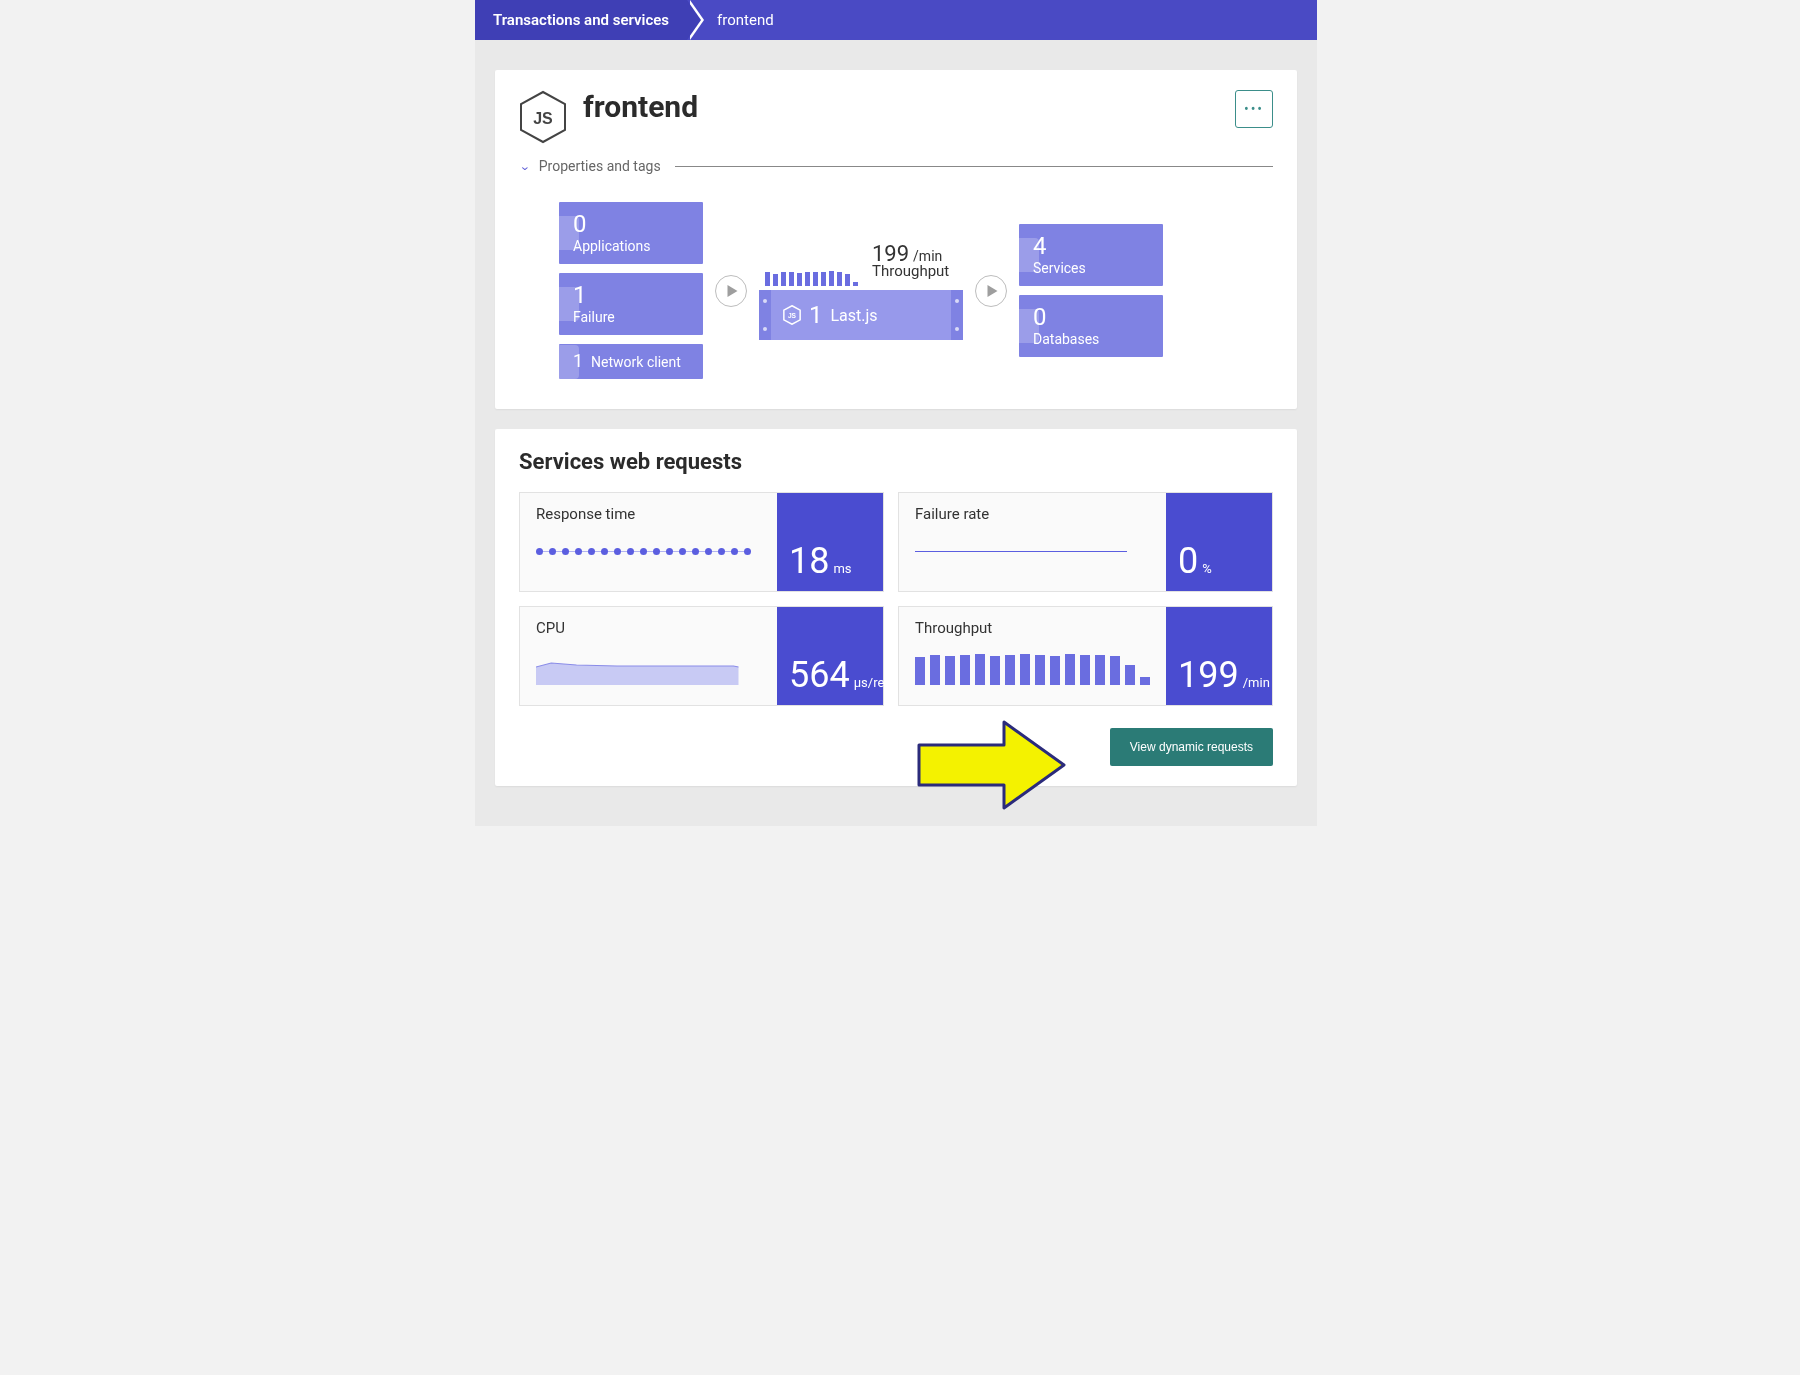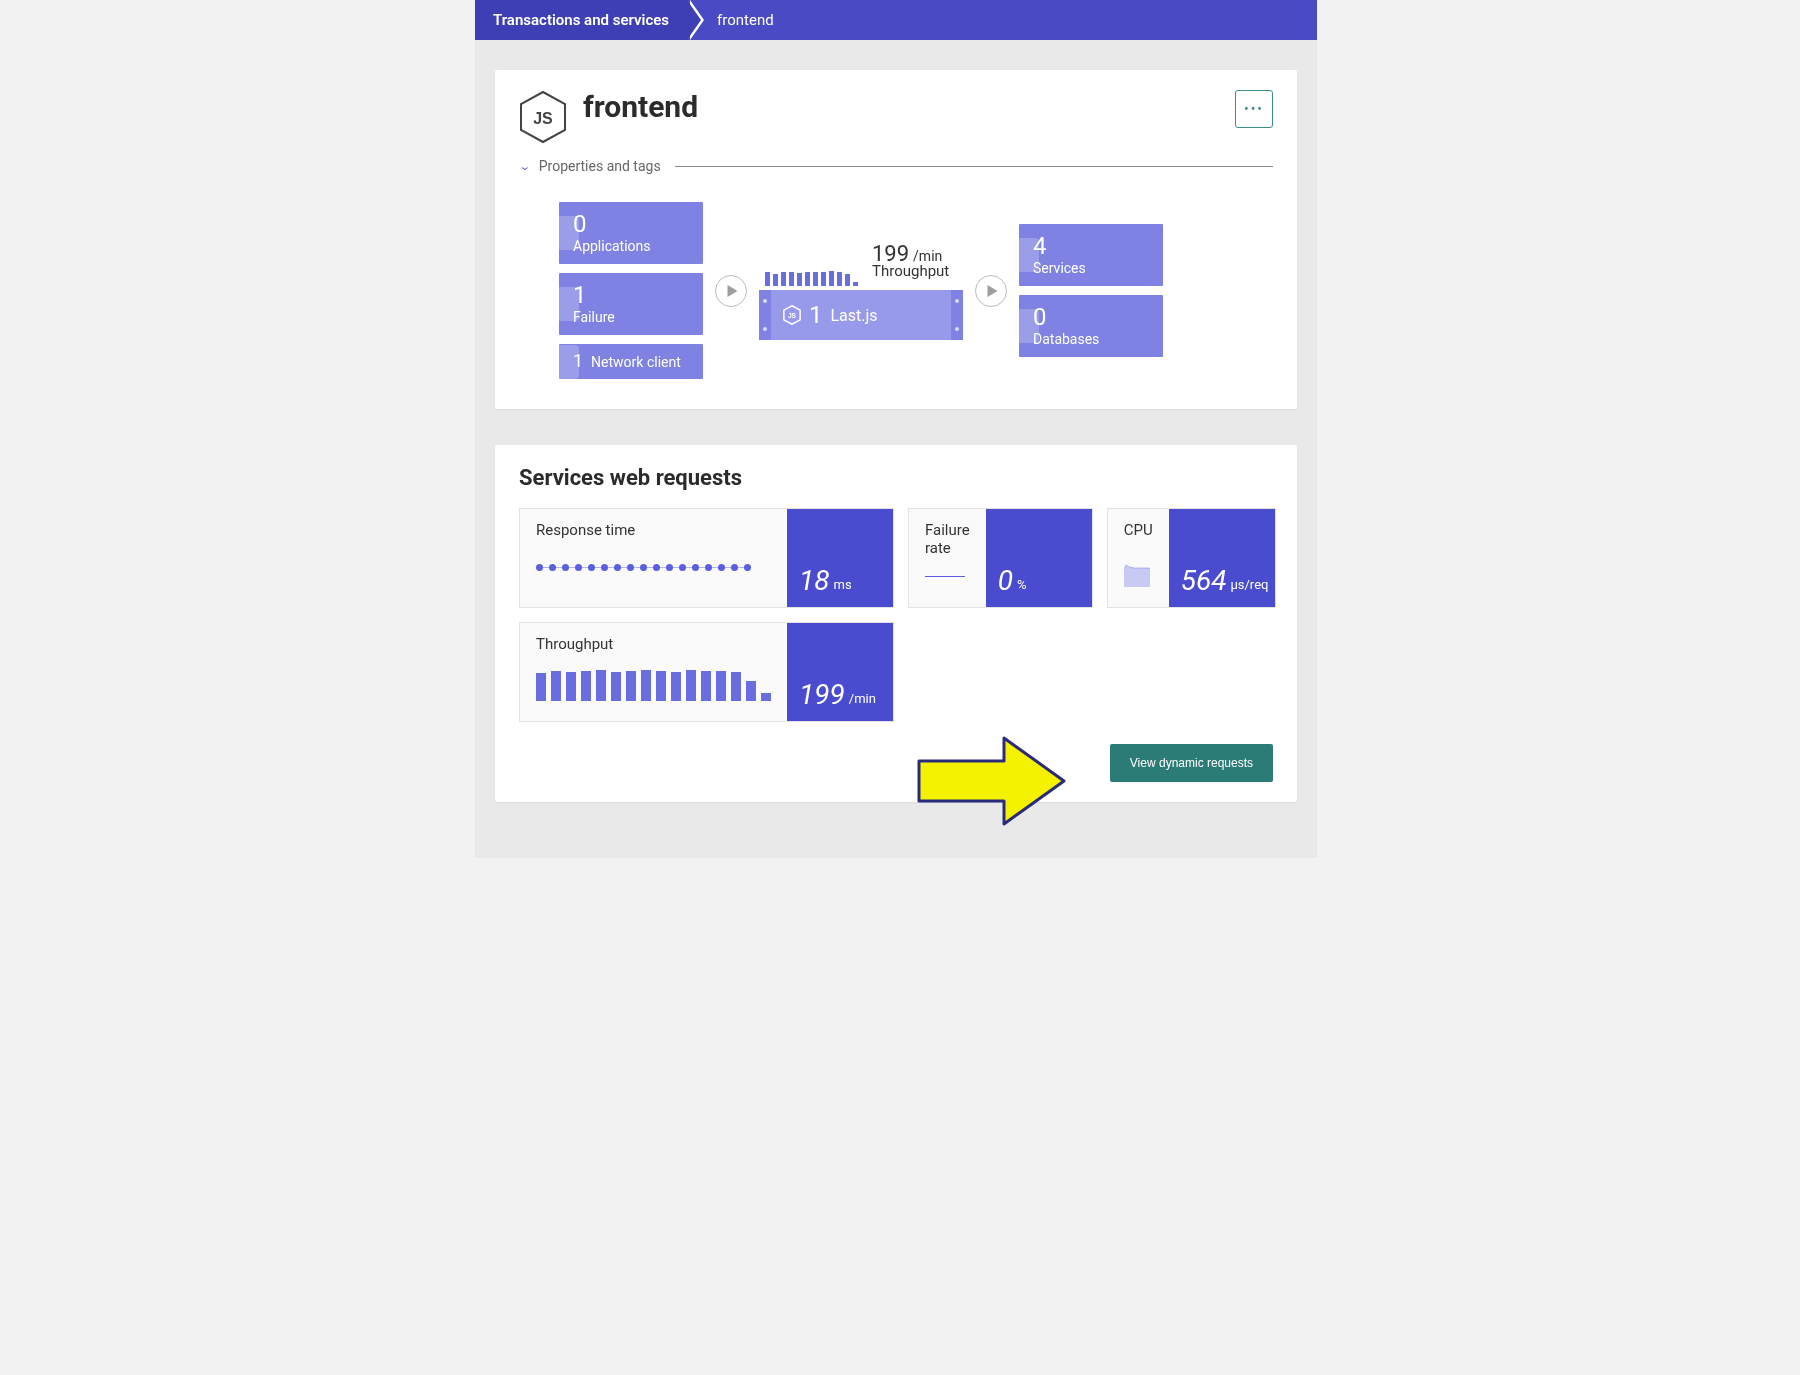--- a/index.html
+++ b/index.html
@@ -77,21 +77,21 @@
     background: #e9e9e9;
     padding: 30px 20px 20px 20px;
   }
 
   
   .card {
     background: #fff;
     border-radius: 2px;
     box-shadow: 0 1px 2px rgba(0,0,0,0.06);
     padding: 20px 24px;
-    margin-bottom: 36px;
+    margin-bottom: 20px;
   }
 
   .header-row {
     display: flex;
     align-items: flex-start;
   }
   .tech-icon {
     width: 48px;
     height: 54px;
     margin-right: 16px;
@@ -240,21 +240,21 @@
 
   
   .section-title {
     font-size: 22px;
     font-weight: 700;
     color: #2b2b2b;
     margin-bottom: 18px;
   }
   .tiles-grid {
     display: grid;
-    grid-template-columns: 1fr 1fr 1fr;
+    grid-template-columns: 1fr 1fr;
     gap: 14px;
   }
   .metric {
     display:flex;
     border: 1px solid #e2e2e2;
     background:#fafafa;
     height: 100px;
     cursor:pointer;
   }
   .metric-left {
@@ -285,21 +285,21 @@
   .metric-right {
     width: 106px;
     background:#4a4cd0;
     color:#fff;
     display:flex;
     align-items:flex-end;
     justify-content:flex-start;
     padding: 0 0 12px 12px;
     gap:4px;
   }
-  .metric-right .v { font-size:28px; line-height:1;font-style:italic;}
+  .metric-right .v { font-size:36px; line-height:1;}
   .metric-right .u { font-size:13px; margin-bottom:3px; }
 
   .cta-row {
     display:flex;
     justify-content:flex-end;
     align-items:center;
     margin-top: 22px;
     gap: 14px;
     position:relative;
   }

